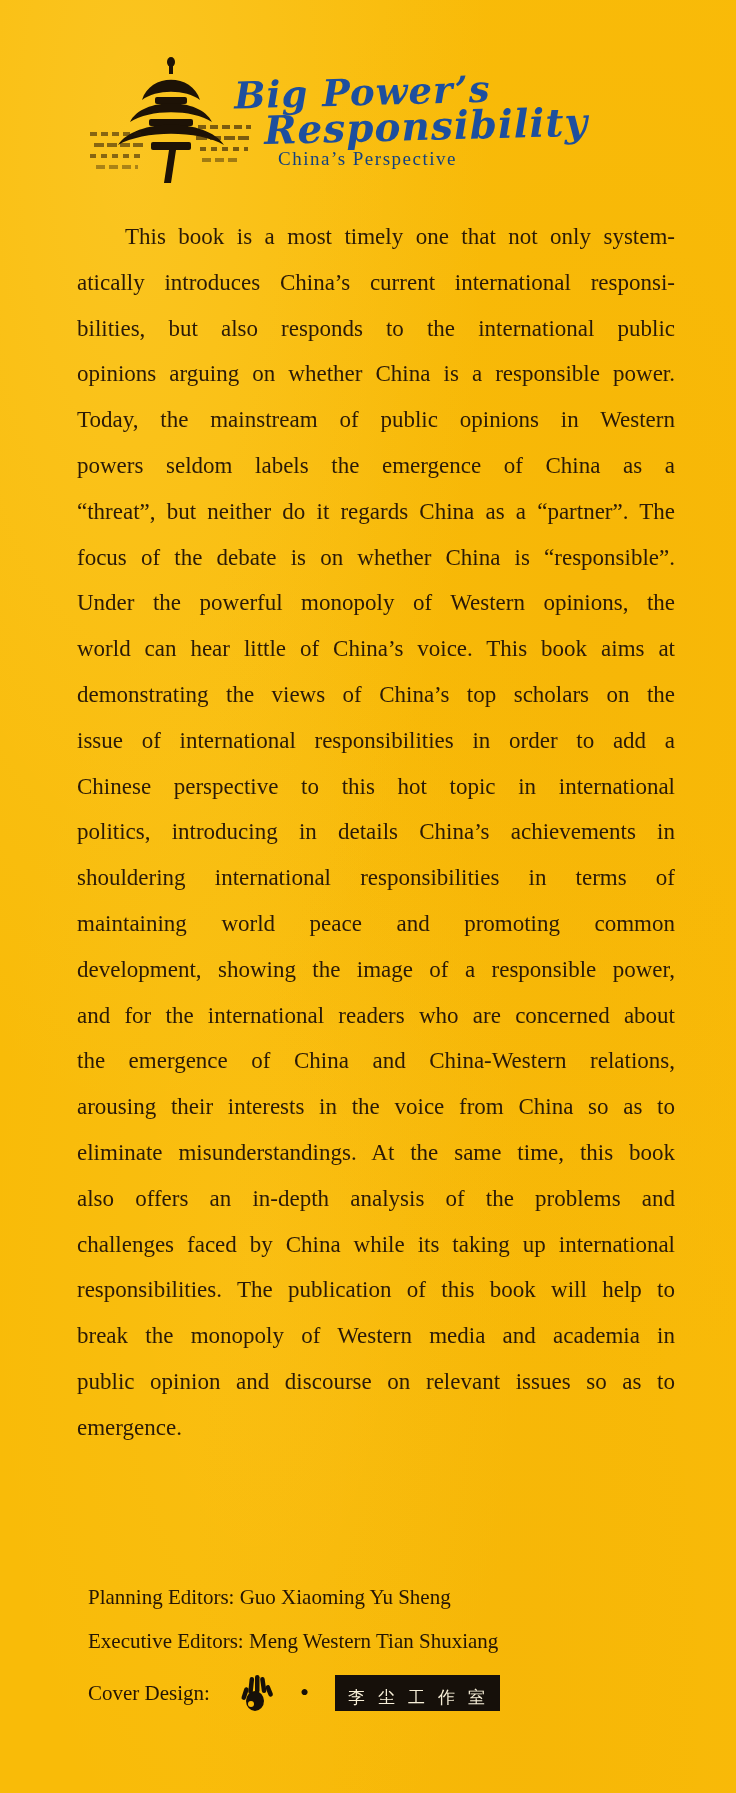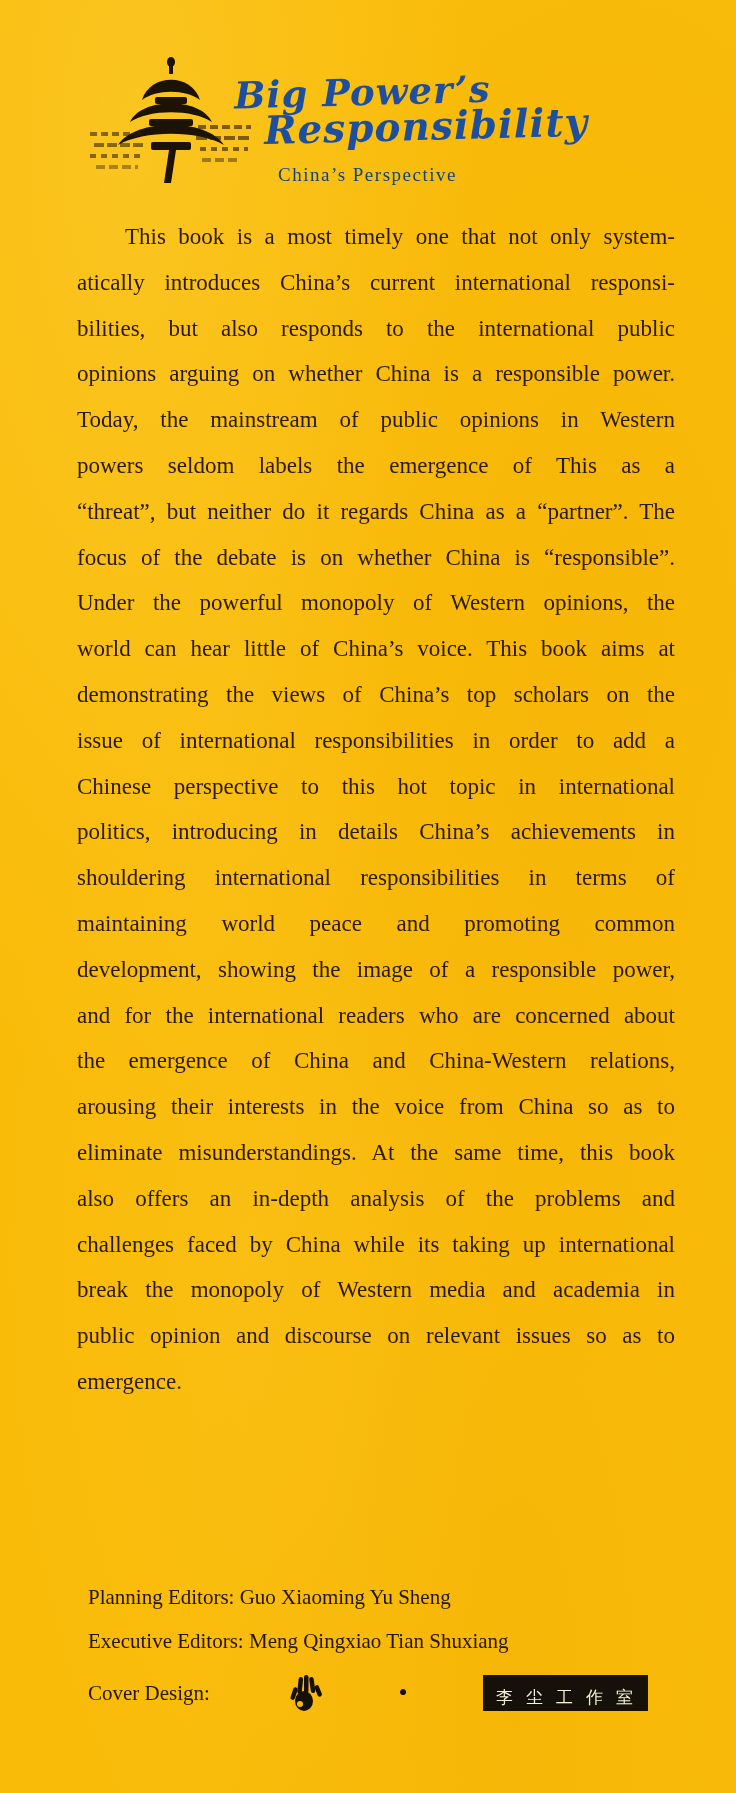--- a/index.html
+++ b/index.html
@@ -27,41 +27,41 @@
     font-family:"DejaVu Serif", serif;
     font-style:italic; font-weight:bold;
     color:#1d4f9e;
     letter-spacing:1px;
     transform:rotate(-1.5deg);
     white-space:nowrap;
   }
   .title-line1 { font-size:37px; line-height:38px; }
   .title-line2 { font-size:39px; line-height:40px; margin-left:30px; margin-top:-4px; }
   .subtitle {
-    margin-top:18px; margin-left:44px;
+    margin-top:2px; margin-left:44px;
     font-family:"Liberation Serif", serif;
     font-size:19px; letter-spacing:1.5px;
     color:#14427f; white-space:nowrap;
   }
 
   
   .blurb {
     position:absolute; left:68px; top:214px; width:598px;
     font-size:23px; line-height:45.8px;
     color:#2b1a07;
     margin-left:9px;
   }
   .blurb-line { text-align:justify; text-align-last:justify; white-space:normal; }
   .blurb-line.first { text-indent:48px; }
   .blurb-line.last  { text-align-last:left; }
 
   
   .credits { position:absolute; left:88px; top:1585px; width:560px; font-size:21px; color:#241505; }
   .credit-row { margin-bottom:19px; display:flex; align-items:center; }
-  .cover-design-row { gap:26px;justify-content:space-between; }
+  .cover-design-row { gap:26px; }
   .handprint { width:34px; height:40px; margin-left:4px; }
   .dot-sep { font-size:26px; line-height:20px; color:#181008; }
   .studio-box {
     display:inline-block;
     background:#16100a;
     color:#f7efd8;
     font-family:"DejaVu Sans", sans-serif;
     font-size:17px;
     letter-spacing:13px;
     padding:12px 2px 4px 13px;
@@ -115,46 +115,47 @@
       <div class="subtitle">China’s Perspective</div>
     </div>
   </div>
 
   <div class="blurb">
       <div class="blurb-line first">This book is a most timely one that not only system-</div>
       <div class="blurb-line">atically introduces China’s current international responsi-</div>
       <div class="blurb-line">bilities, but also responds to the international public</div>
       <div class="blurb-line">opinions arguing on whether China is a responsible power.</div>
       <div class="blurb-line">Today, the mainstream of public opinions in Western</div>
-      <div class="blurb-line">powers seldom labels the emergence of This as a</div>
+      <div class="blurb-line">powers seldom labels the emergence of China as a</div>
       <div class="blurb-line">“threat”, but neither do it regards China as a “partner”. The</div>
       <div class="blurb-line">focus of the debate is on whether China is “responsible”.</div>
       <div class="blurb-line">Under the powerful monopoly of Western opinions, the</div>
       <div class="blurb-line">world can hear little of China’s voice. This book aims at</div>
       <div class="blurb-line">demonstrating the views of China’s top scholars on the</div>
       <div class="blurb-line">issue of international responsibilities in order to add a</div>
       <div class="blurb-line">Chinese perspective to this hot topic in international</div>
       <div class="blurb-line">politics, introducing in details China’s achievements in</div>
       <div class="blurb-line">shouldering international responsibilities in terms of</div>
       <div class="blurb-line">maintaining world peace and promoting common</div>
       <div class="blurb-line">development, showing the image of a responsible power,</div>
       <div class="blurb-line">and for the international readers who are concerned about</div>
       <div class="blurb-line">the emergence of China and China-Western relations,</div>
       <div class="blurb-line">arousing their interests in the voice from China so as to</div>
       <div class="blurb-line">eliminate misunderstandings. At the same time, this book</div>
       <div class="blurb-line">also offers an in-depth analysis of the problems and</div>
       <div class="blurb-line">challenges faced by China while its taking up international</div>
+      <div class="blurb-line">responsibilities. The publication of this book will help to</div>
       <div class="blurb-line">break the monopoly of Western media and academia in</div>
       <div class="blurb-line">public opinion and discourse on relevant issues so as to</div>
       <div class="blurb-line last">emergence.</div>
     </div>
 
   <div class="credits">
     <div class="credit-row">Planning Editors: Guo Xiaoming Yu Sheng</div>
-    <div class="credit-row">Executive Editors: Meng Qingxiao Tian Shuxiang</div>
+    <div class="credit-row">Executive Editors: Meng Western Tian Shuxiang</div>
     <div class="credit-row cover-design-row">
       <span>Cover Design:</span>
       <svg class="handprint" viewBox="0 0 34 40" aria-hidden="true">
         <g fill="#171009">
           <ellipse cx="15" cy="28" rx="9" ry="10"></ellipse>
           <rect x="3" y="14" width="4.5" height="13" rx="2.2" transform="rotate(18 5 20)"></rect>
           <rect x="9" y="4" width="4.5" height="17" rx="2.2" transform="rotate(6 11 12)"></rect>
           <rect x="15" y="2" width="4.5" height="18" rx="2.2"></rect>
           <rect x="21" y="4" width="4.5" height="16" rx="2.2" transform="rotate(-8 23 12)"></rect>
           <rect x="27" y="12" width="4.5" height="12" rx="2.2" transform="rotate(-22 29 18)"></rect>

